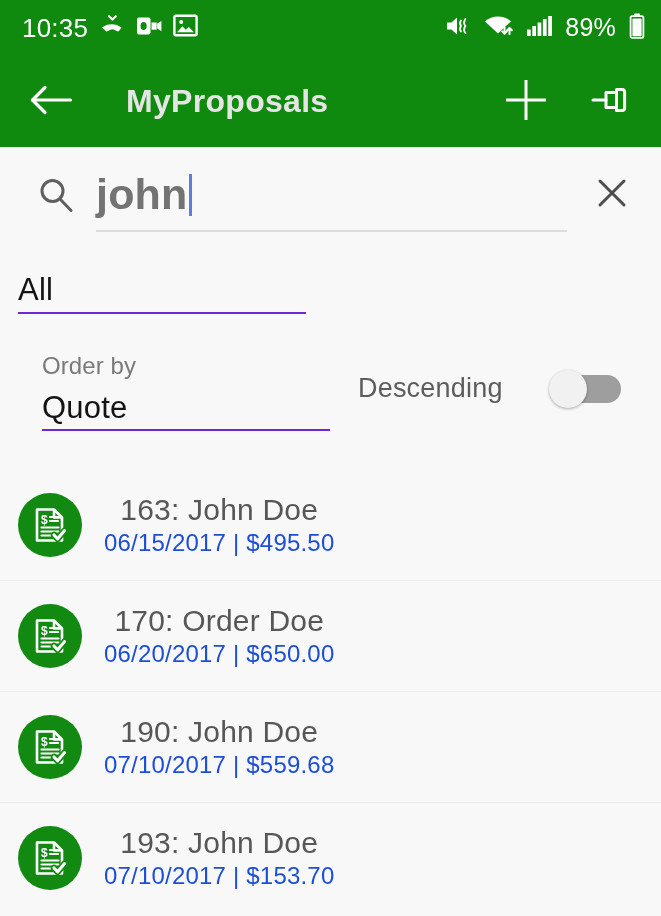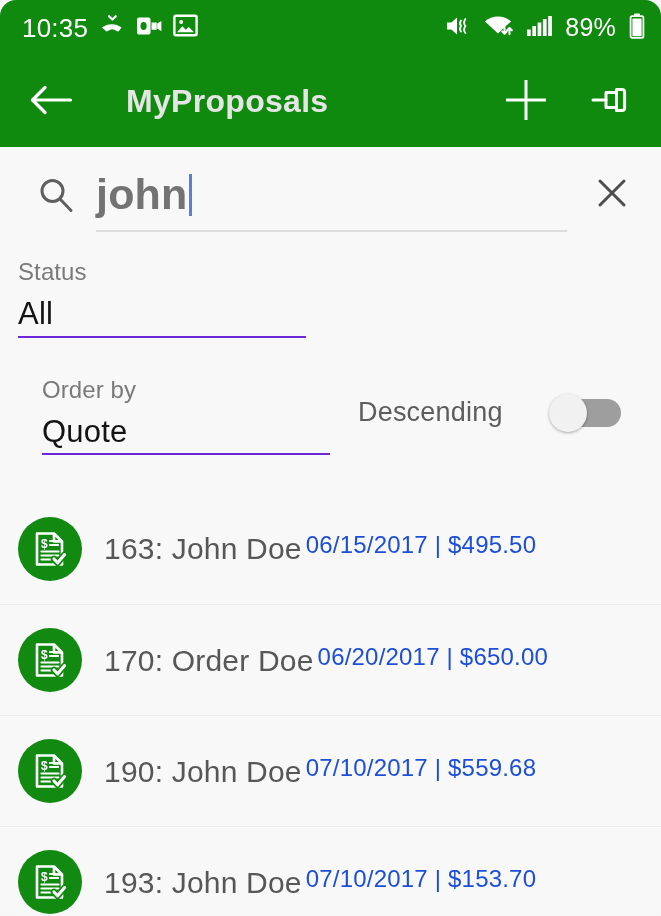--- a/index.html
+++ b/index.html
@@ -13,21 +13,20 @@
     font-family: "Liberation Sans", sans-serif;
     overflow: hidden;
     -webkit-font-smoothing: antialiased;
   }
   .phone {
     position: relative;
     width: 661px;
     height: 916px;
     background: #f8f8f8;
     overflow: hidden;
-    border-radius: 16px;
   }
 
   
   .statusbar {
     position: relative;
     height: 55px;
     background: #0f8a0f;
     display: flex;
     align-items: center;
     padding: 0 16px 0 22px;
@@ -247,23 +246,24 @@
     height: 64px;
     border-radius: 50%;
     background: #128a12;
     display: flex;
     align-items: center;
     justify-content: center;
   }
   .item-text {
     margin-left: 22px;
     display: flex;
-    flex-direction: row;
+    flex-direction: column;
     justify-content: center;
     gap: 4px;
+    align-items: center;
   }
   .item-title {
     font-size: 30px;
     color: #575757;
     line-height: 1.1;
     letter-spacing: 0.2px;
   }
   .item-sub {
     font-size: 24px;
     color: #1d4ed8;
@@ -397,21 +397,20 @@
         <svg width="36" height="36" viewBox="0 0 36 36">
           <path d="M6 6l24 24M30 6L6 30" stroke="#4d4d4d" stroke-width="3" stroke-linecap="round"></path>
         </svg>
       </span>
     </button>
   </div>
 
   <div class="filters">
 
     <div class="field-block">
-      <div class="field-label">Status</div>
       <div class="field-value-wrap">
         <span class="field-value">All</span>
       </div>
     </div>
 
     <div class="orderby-row">
       <div class="orderby-left field-block">
         <div class="field-label">Order by</div>
         <div class="field-value-wrap">
           <span class="field-value">Quote</span>

